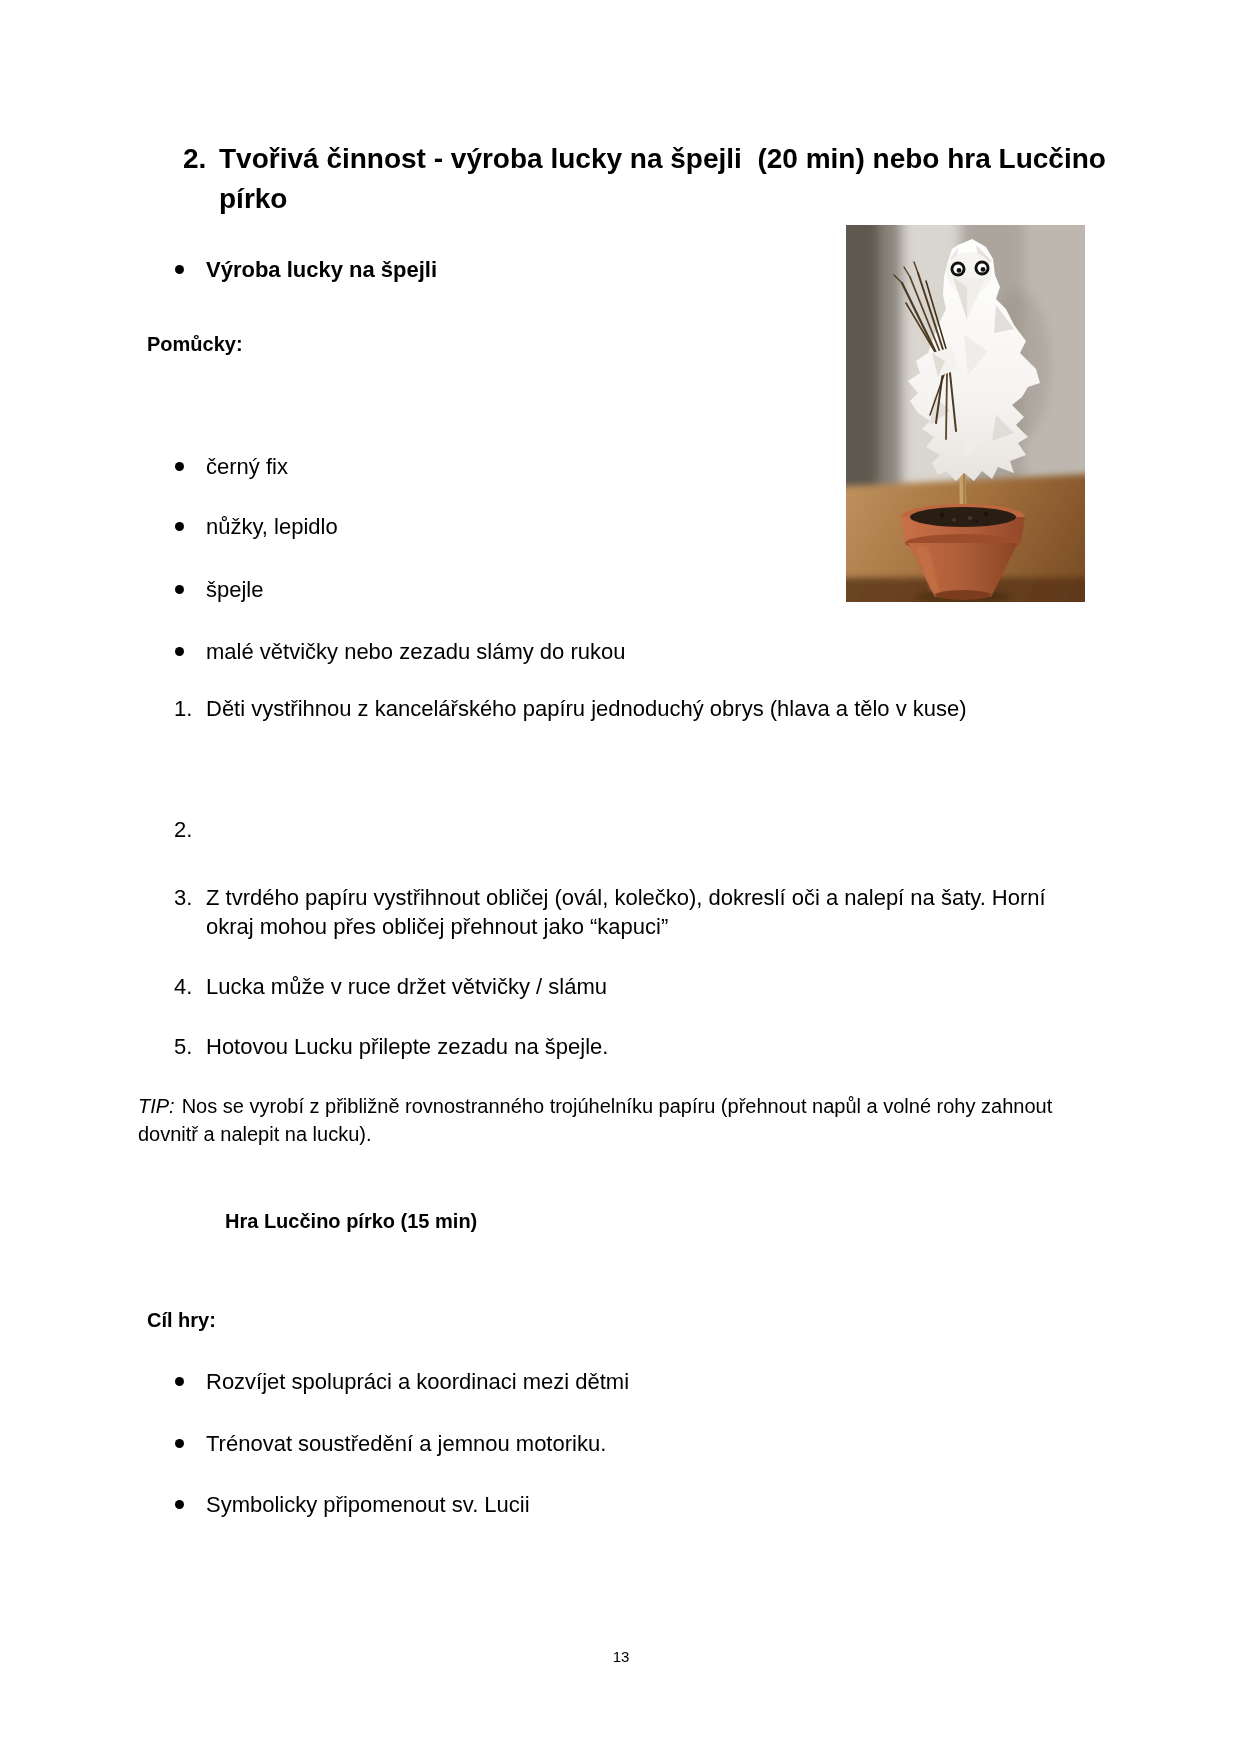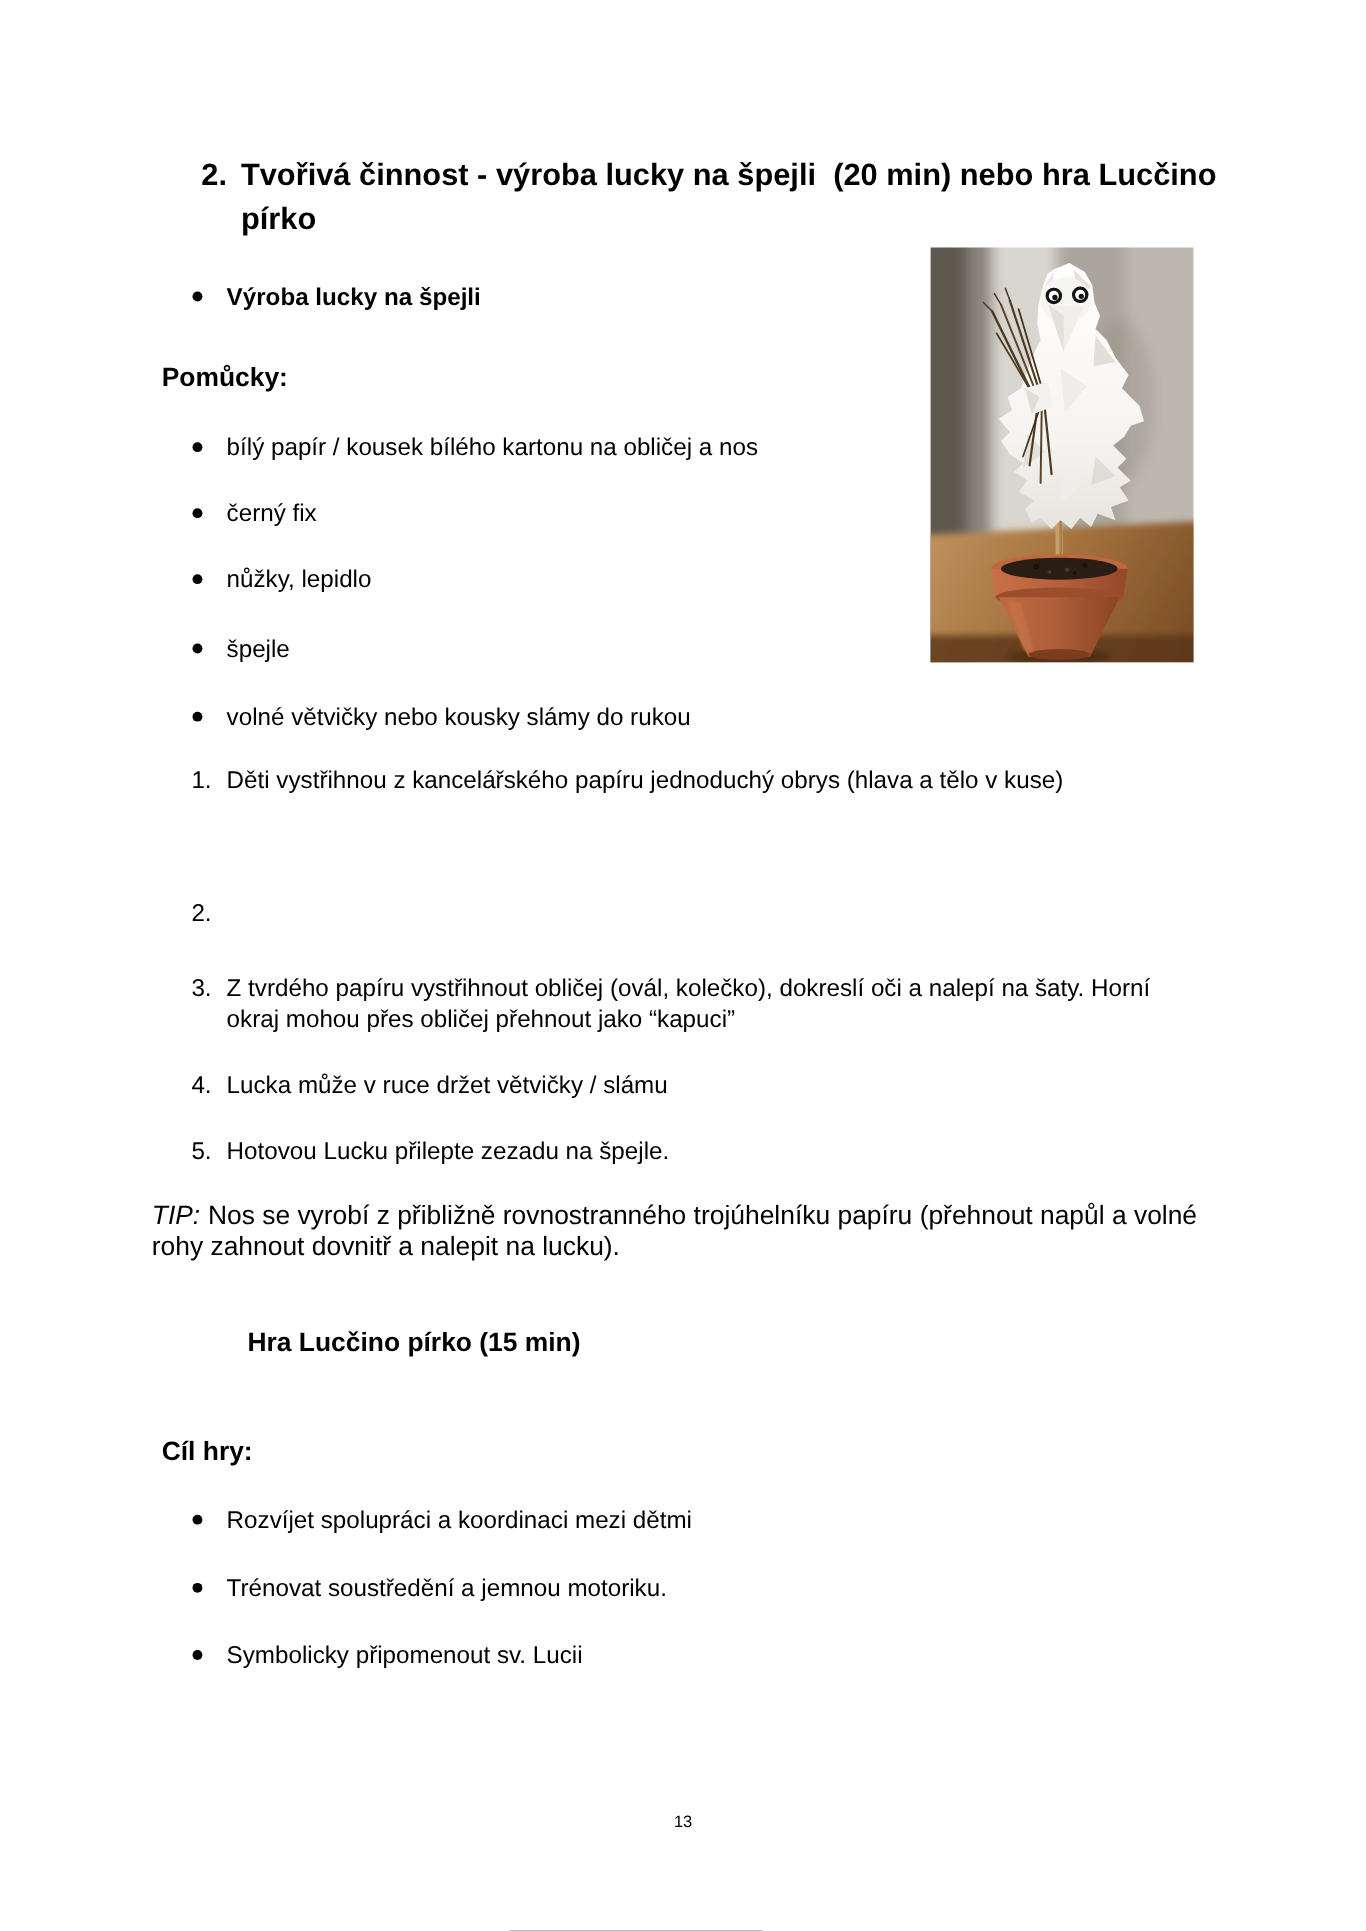--- a/index.html
+++ b/index.html
@@ -15,21 +15,21 @@
   .abs{position:absolute;left:0;width:100%;}
   .h1{font-size:28px;font-weight:bold;line-height:40px;}
   .h1 .h1num{position:absolute;left:183px;top:0;}
   .h1 .h1text{position:absolute;left:219px;top:0;width:910px;white-space:pre-wrap;}
   .h2{font-size:25px;font-weight:bold;line-height:34px;}
   .body-text{font-size:22px;line-height:28px;}
   .bold{font-weight:bold;}
   .dot{position:absolute;left:175px;top:9px;width:9px;height:9px;border-radius:50%;background:#000;}
   .num{position:absolute;left:174px;top:0;font-size:22px;line-height:28px;}
   .li-text{position:absolute;left:206px;top:0;font-size:22px;line-height:28px;}
-  .para{position:absolute;font-size:24px;line-height:28px;}
+  .para{position:absolute;font-size:20px;line-height:28px;}
   .tip-label{font-style:italic;margin-right:7px;}
   .photo{
     position:absolute;left:846px;top:225px;width:239px;height:377px;
     line-height:0;
   }
   .page-num{position:absolute;left:0;top:1648px;width:100%;text-align:center;font-size:15px;}
 </style>
 </head>
 <body>
 
@@ -40,39 +40,35 @@
     <div class="h1text">Tvořivá činnost - výroba lucky na špejli  (20 min) nebo hra Lucčino pírko</div>
   </div>
 
   <div class="abs" style="top:256px;height:28px;">
     <span class="dot"></span>
     <div class="li-text bold">Výroba lucky na špejli</div>
   </div>
 
   <div class="para bold body-text" style="left:147px;top:330px;">Pomůcky:</div>
 
-  <div class="abs" style="top:393px;height:28px;">
-    <span class="dot"></span>
-    <div class="li-text">bílý papír / kousek bílého kartonu na obličej a nos</div>
-  </div>
   <div class="abs" style="top:453px;height:28px;">
     <span class="dot"></span>
     <div class="li-text">černý fix</div>
   </div>
   <div class="abs" style="top:513px;height:28px;">
     <span class="dot"></span>
     <div class="li-text">nůžky, lepidlo</div>
   </div>
   <div class="abs" style="top:576px;height:28px;">
     <span class="dot"></span>
     <div class="li-text">špejle</div>
   </div>
   <div class="abs" style="top:638px;height:28px;">
     <span class="dot"></span>
-    <div class="li-text">volné větvičky nebo kousky slámy do rukou</div>
+    <div class="li-text">malé větvičky nebo zezadu slámy do rukou</div>
   </div>
 
   <div class="abs" style="top:695px;height:28px;">
     <span class="num">1.</span>
     <div class="li-text" style="width:860px;">Děti vystřihnou z kancelářského papíru jednoduchý obrys (hlava a tělo v kuse)</div>
   </div>
 
   <div class="abs" style="top:816px;height:28px;">
     <span class="num">2.</span>
   </div>

